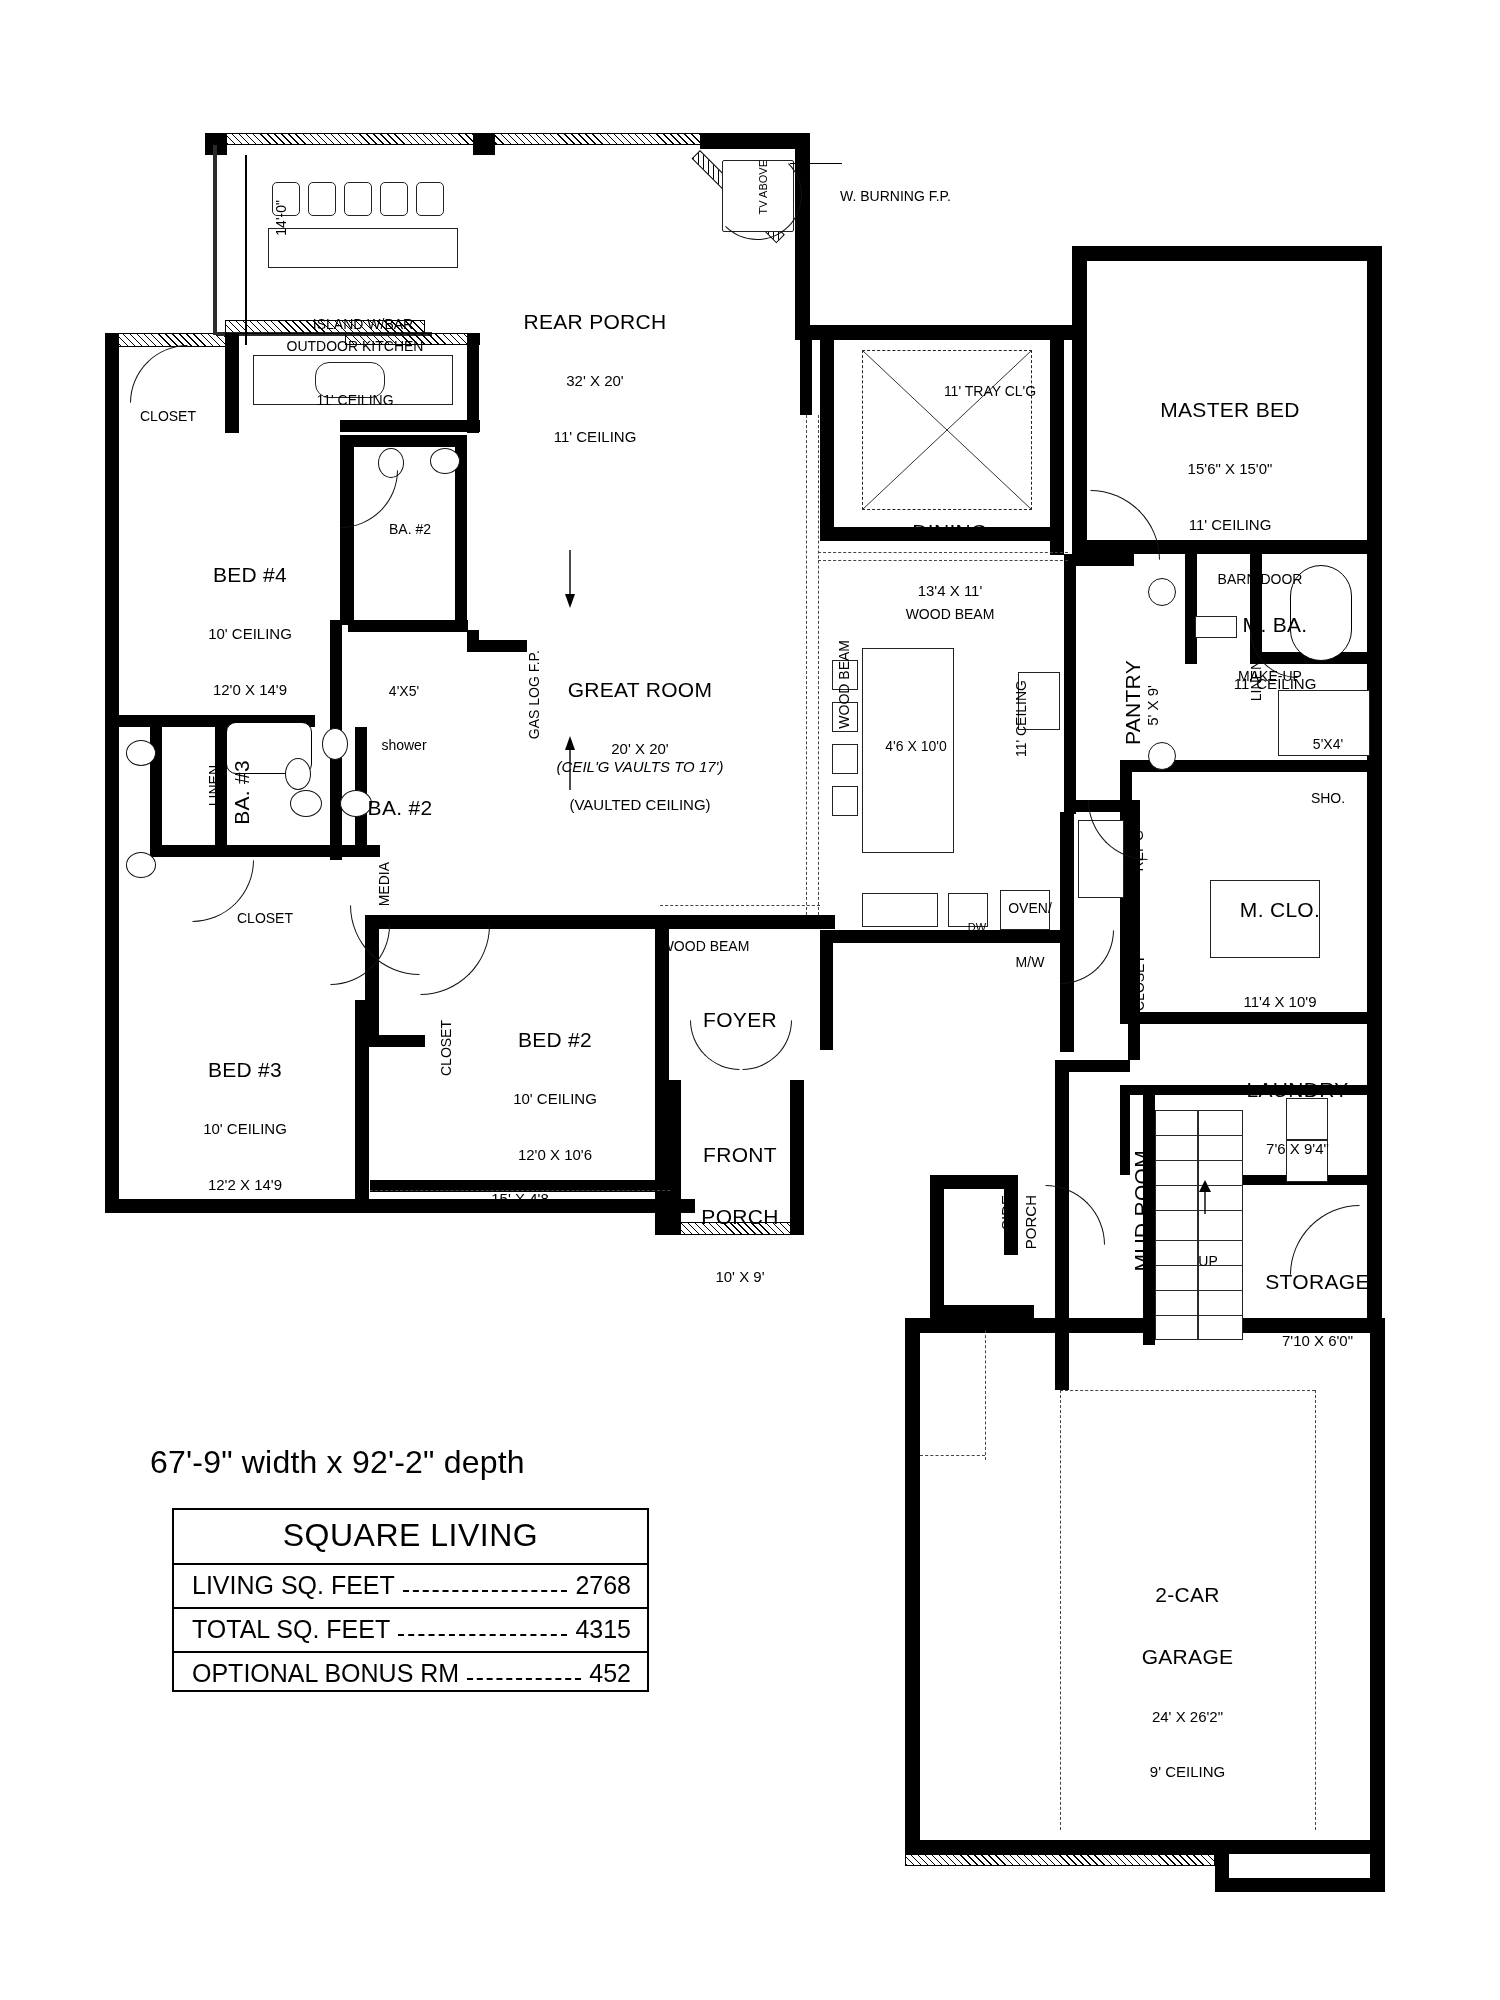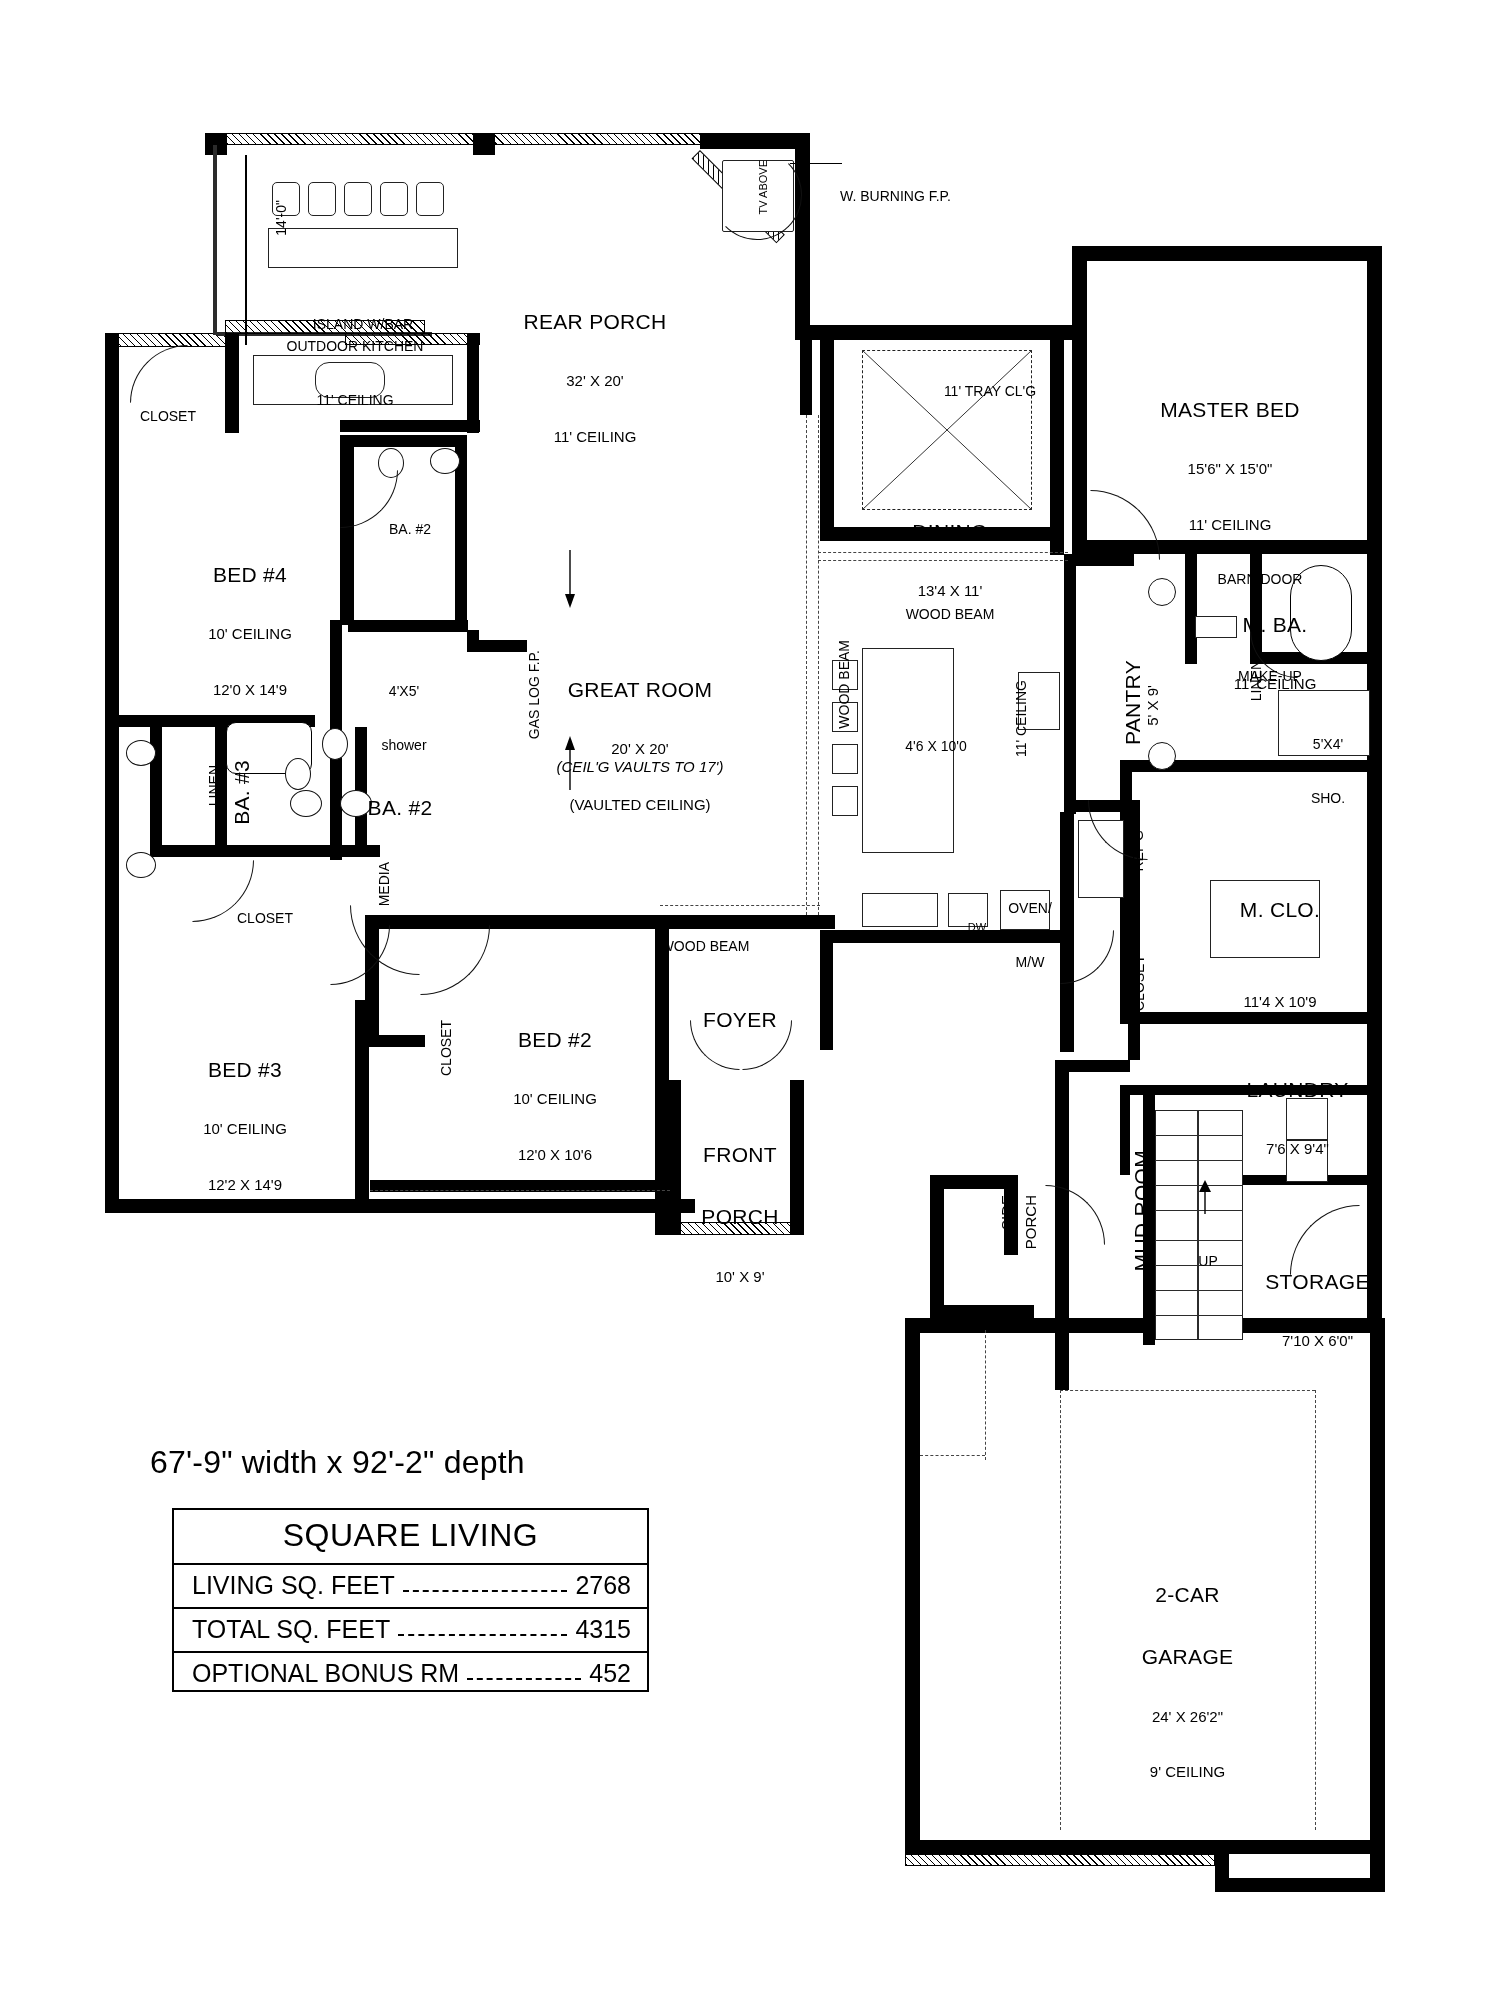--- a/index.html
+++ b/index.html
@@ -400,21 +400,21 @@
 
   <div class="lbl vert" style="left:1092px; top:830px;">
     <span class="t3">REF'G</span>
   </div>
 
   <div class="lbl vert" style="left:1093px; top:955px;">
     <span class="t3">CLOSET</span>
   </div>
 
 
-  <div class="lbl" style="left:862px; top:700px; width:108px;padding-left:20px;">
+  <div class="lbl" style="left:862px; top:700px; width:108px;">
     <span class="t3">4'6 X 10'0</span>
   </div>
   <div class="lbl vert" style="left:975px; top:680px;">
     <span class="t3">11' CEILING</span>
   </div>
 
   <div class="lbl" style="left:990px; top:862px; width:80px;">
     <span class="t3">OVEN/</span>
     <span class="t3">M/W</span>
   </div>
@@ -513,20 +513,23 @@
   <div class="lbl" style="left:675px; top:970px; width:130px;">
     <span class="t1">FOYER</span>
   </div>
 
   <div class="lbl" style="left:680px; top:1105px; width:120px;">
     <span class="t1">FRONT</span>
     <span class="t1">PORCH</span>
     <span class="t2">10' X 9'</span>
   </div>
 
+  <div class="lbl" style="left:420px; top:1152px; width:200px;">
+    <span class="t2">15' X 4'8</span>
+  </div>
 
   <div class="lbl vert" style="left:960px; top:1195px;">
     <span class="t2">SIDE</span>
   </div>
   <div class="lbl vert" style="left:984px; top:1195px;">
     <span class="t2">PORCH</span>
   </div>
 
   <div class="lbl vert" style="left:1092px; top:1150px;">
     <span class="t1">MUD ROOM</span>

